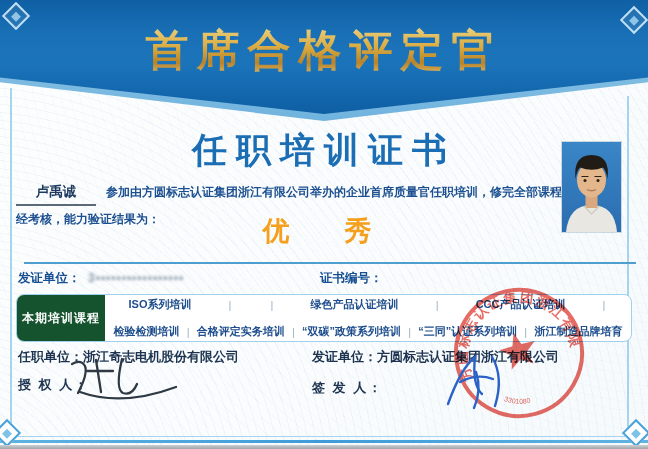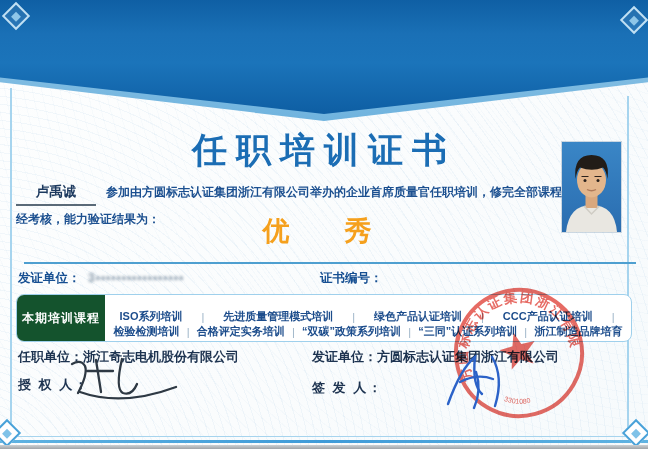--- a/index.html
+++ b/index.html
@@ -54,21 +54,21 @@
   
   .id-row{position:absolute;left:0;top:270px;width:648px;z-index:2;font-size:12.5px;font-weight:bold;color:#164f92;}
   .id-label{position:absolute;left:18px;top:0;}
   .id-value{position:absolute;left:88px;top:1px;color:#8899aa;filter:blur(1.6px);letter-spacing:1px;font-size:12px;}
   .certno-label{position:absolute;left:320px;top:0;}
   
   .courses-box{position:absolute;left:16px;top:294px;width:614px;height:46px;z-index:2;
     background:#fff;border:1.5px solid #9fd0ec;border-radius:8px;display:flex;overflow:hidden;}
   .courses-label{flex:0 0 88px;background:#14532d;color:#fff;font-size:12px;font-weight:bold;
     display:flex;align-items:center;justify-content:center;letter-spacing:1px;}
-  .courses-rows{flex:1;display:flex;flex-direction:column;justify-content:flex-end;padding:2px 6px;}
+  .courses-rows{flex:1;display:flex;flex-direction:column;justify-content:space-between;padding:2px 6px;}
   .course-row{display:flex;align-items:center;justify-content:space-around;
     font-size:11px;font-weight:bold;color:#1d4d8c;white-space:nowrap;}
   .course-sep{color:#9ab2c6;font-weight:normal;margin:0 2px;}
   
   .footer-row{position:absolute;z-index:2;font-size:13px;font-weight:bold;color:#1d3350;text-align:right;}
   .employer{left:18px;top:348px;}
   .issuer{left:312px;top:348px;}
   .authorizer-label{left:18px;top:376px;letter-spacing:2px;}
   .signer-label{left:312px;top:379px;letter-spacing:2px;}
   .date-row{left:372px;top:406px;}
@@ -82,20 +82,21 @@
     box-shadow:0 0 0 1px rgba(120,150,175,.35);}
 </style>
 </head>
 <body>
 
 <div class="page">
   <div class="guilloche"></div>
 
   <div class="banner-light"></div>
   <div class="banner-dark"></div>
+  <div class="banner-title">首席合格评定官</div>
 
   <div class="diamond d-tl">
       <div class="inner"></div>
     </div>
   <div class="diamond d-tr">
       <div class="inner"></div>
     </div>
   <div class="diamond light d-bl">
       <div class="inner"></div>
     </div>
@@ -123,21 +124,20 @@
     <span class="id-value">3•••••••••••••••••</span>
     <span class="certno-label">证书编号：</span>
   </div>
 
   <div class="courses-box">
     <div class="courses-label">本期培训课程</div>
     <div class="courses-rows">
       <div class="course-row">
           <span class="course-item">ISO系列培训</span>
           <span class="course-sep">|</span>
-          <span class="course-item">先进质量管理模式培训</span>
           <span class="course-sep">|</span>
           <span class="course-item">绿色产品认证培训</span>
           <span class="course-sep">|</span>
           <span class="course-item">CCC产品认证培训</span>
           <span class="course-sep">|</span>
         </div>
       <div class="course-row">
           <span class="course-item">检验检测培训</span>
           <span class="course-sep">|</span>
           <span class="course-item">合格评定实务培训</span>

